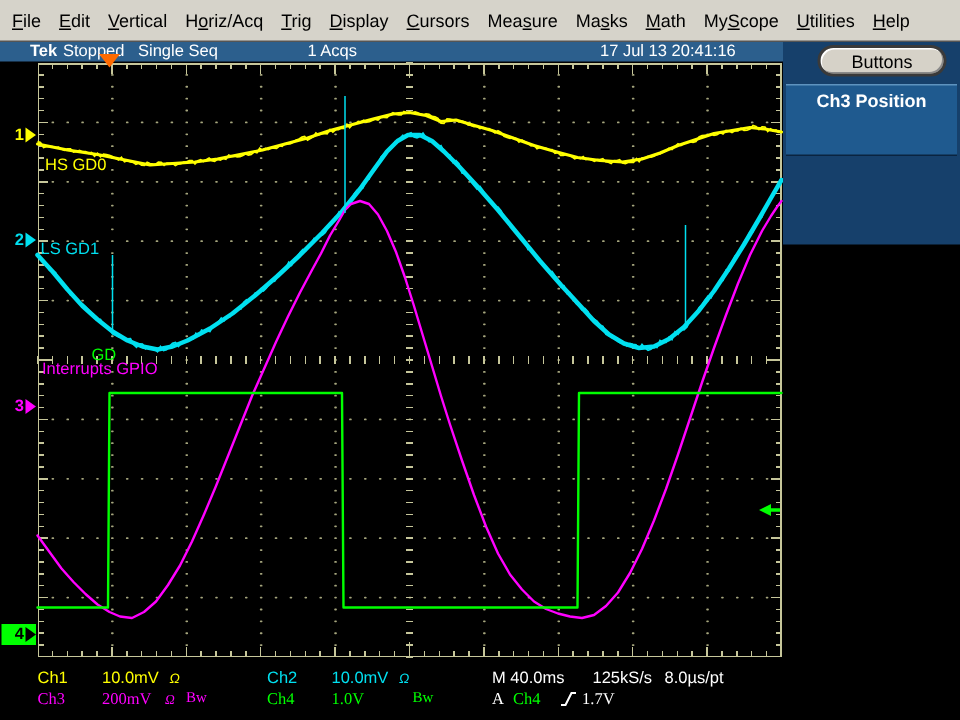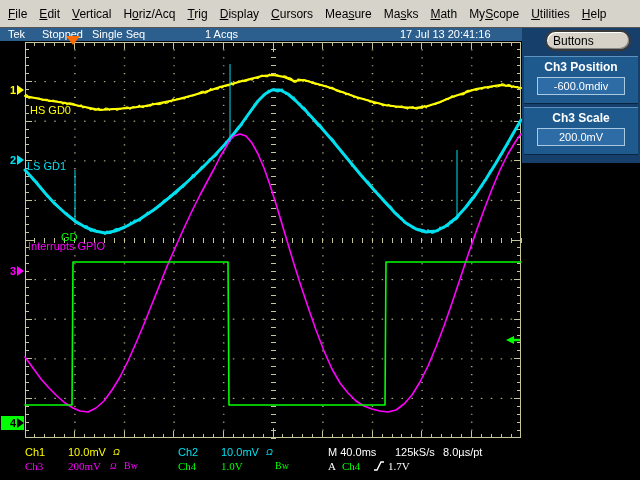--- a/index.html
+++ b/index.html
@@ -7,30 +7,30 @@
           font-family:"Liberation Sans",sans-serif;padding-left:26px;-webkit-font-smoothing:none;}
   
   .menubar{position:absolute;left:0;top:0;width:640px;height:27px;background:#d6d3ca;
            border-bottom:1px solid #555;display:flex;align-items:center;z-index:6;}
   .mi{padding:0 6px;font-size:12px;color:#000;white-space:nowrap;}
   .mi:first-child{margin-left:2px;}
   .mi u{text-decoration:underline;}
   
   .statusbar{position:absolute;left:0;top:27px;width:640px;height:14px;background:#2c5f8d;z-index:4;}
   .statusbar span{position:absolute;top:1px;font-size:11px;color:#fff;white-space:nowrap;}
-  .st-brand{left:8px;font-weight:normal;}
+  .st-brand{left:20px;font-weight:bold;}
   .st-state{left:42px;}
   .st-mode{left:92px;}
   .st-acqs{left:205px;}
   .st-date{left:400px;}
   
   .rpanel{position:absolute;left:522px;top:27px;width:118px;height:136px;background:#16406b;z-index:5;}
   .btns{position:absolute;left:23px;top:3px;width:86px;height:21px;background:#d6d2c8;
         border:2px solid #3a3a3a;border-radius:11px;font-family:"Liberation Sans",sans-serif;
-        font-size:12px;color:#000;line-height:17px;text-align:left;
+        font-size:12px;color:#000;line-height:17px;text-align:center;
         box-shadow:inset 1px 1px 0 #fff, inset -1px -1px 0 #8a8a8a;}
   .ctrl{position:absolute;left:2px;width:114px;height:46px;background:#1f5a8f;
         border-top:1px solid #5e93bf;border-bottom:1px solid #0a2440;}
   .ctrl1{top:29px;} .ctrl2{top:80px;}
   .ctrl-title{margin-top:3px;text-align:center;font-size:12px;font-weight:bold;color:#fff;}
   .ctrl-value{margin:3px 13px 0 13px;height:16px;background:#2e6ca6;border:1px solid #a9c9e2;
               text-align:center;font-size:11px;color:#fff;line-height:16px;}
   
   #scope-svg{position:absolute;left:0;top:0;z-index:1;}
   .trig-tri{position:absolute;left:66px;top:36px;width:0;height:0;z-index:5;
@@ -96,25 +96,20 @@
     <span class="st-acqs">1 Acqs</span>
     <span class="st-date">17 Jul 13 20:41:16</span>
   </div>
 
   <div class="trig-tri"></div>
 
   <div class="rpanel">
     <button class="btns">Buttons</button>
     <div class="ctrl ctrl1">
       <div class="ctrl-title">Ch3 Position</div>
-      <div class="ctrl-value">-600.0mdiv</div>
-    </div>
-    <div class="ctrl ctrl2">
-      <div class="ctrl-title">Ch3 Scale</div>
-      <div class="ctrl-value">200.0mV</div>
     </div>
   </div>
 
   <span class="ro r1 c-y" style="left:25px">Ch1</span>
   <span class="ro r1 c-y" style="left:68px">10.0mV</span>
   <span class="ro r1 c-y imp" style="left:113px;top:447px">Ω</span>
   <span class="ro r1 c-c" style="left:178px">Ch2</span>
   <span class="ro r1 c-c" style="left:221px">10.0mV</span>
   <span class="ro r1 c-c imp" style="left:266px;top:447px">Ω</span>
   <span class="ro r1" style="left:328px">M 40.0ms</span>

